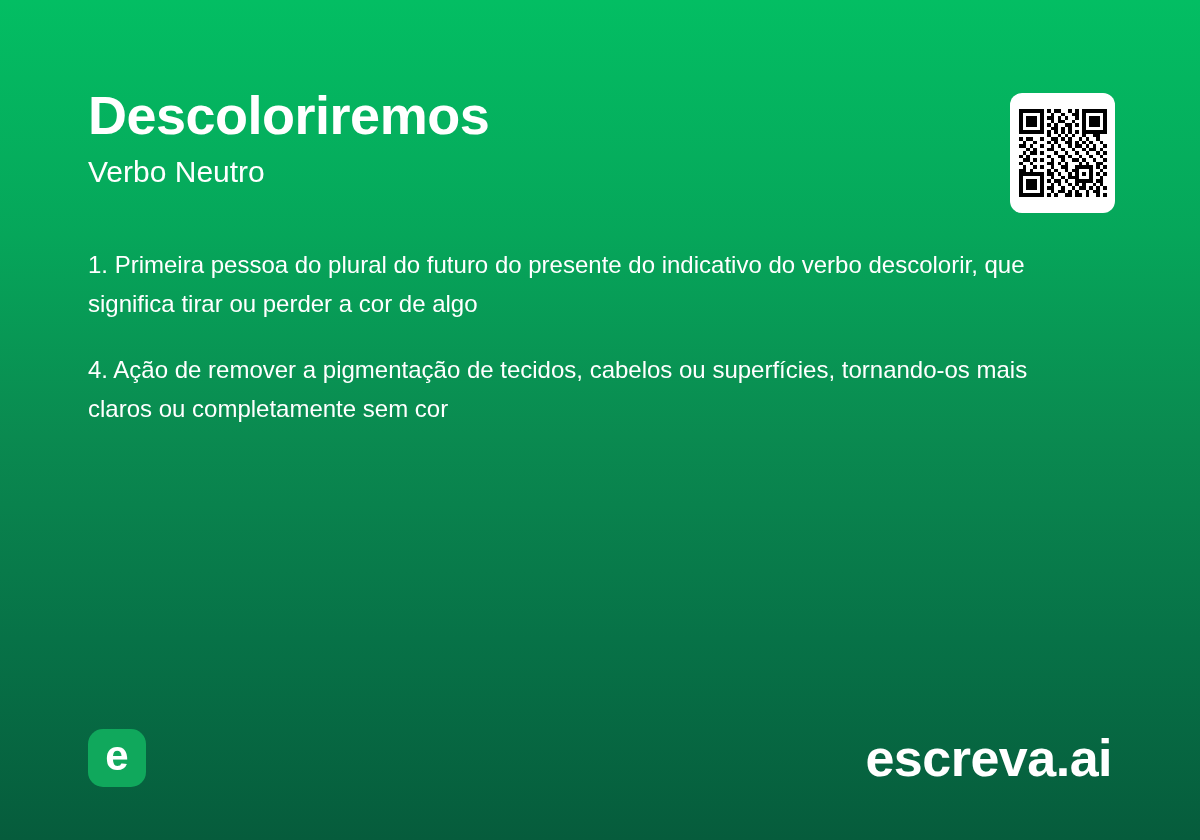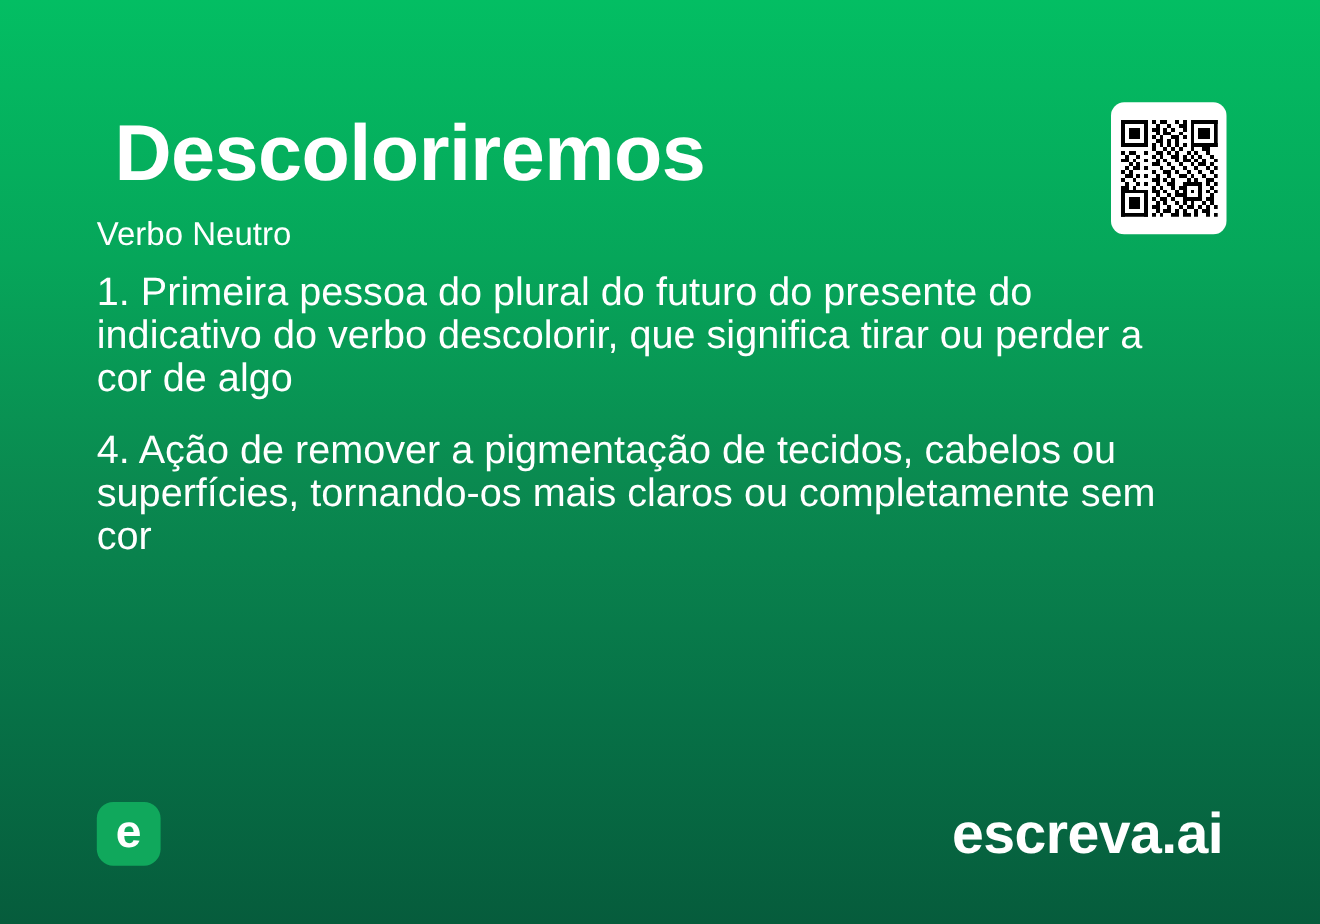--- a/index.html
+++ b/index.html
@@ -30,22 +30,22 @@
   }
 
   
   .header {
     position: absolute;
     left: 88px;
     top: 86px;
     right: 88px;
   }
   .title {
-    margin: 16px;
-    font-size: 72px;
+    margin: 0;
+    font-size: 54px;
     line-height: 1.08;
     font-weight: 800;
     letter-spacing: -0.5px;
     color: #FFFFFF;
   }
   .subtitle {
     margin: 10px 0 0 0;
     font-size: 30px;
     line-height: 1.2;
     font-weight: 400;
@@ -74,21 +74,21 @@
 
   
   .definitions {
     position: absolute;
     left: 88px;
     top: 245px;
     width: 1000px;
   }
   .definition {
     margin: 0 0 27px 0;
-    font-size: 36px;
+    font-size: 24px;
     line-height: 39px;
     font-weight: 400;
     color: #FFFFFF;
   }
   .definition:last-child {
     margin-bottom: 0;
   }
 
   
   .footer {

